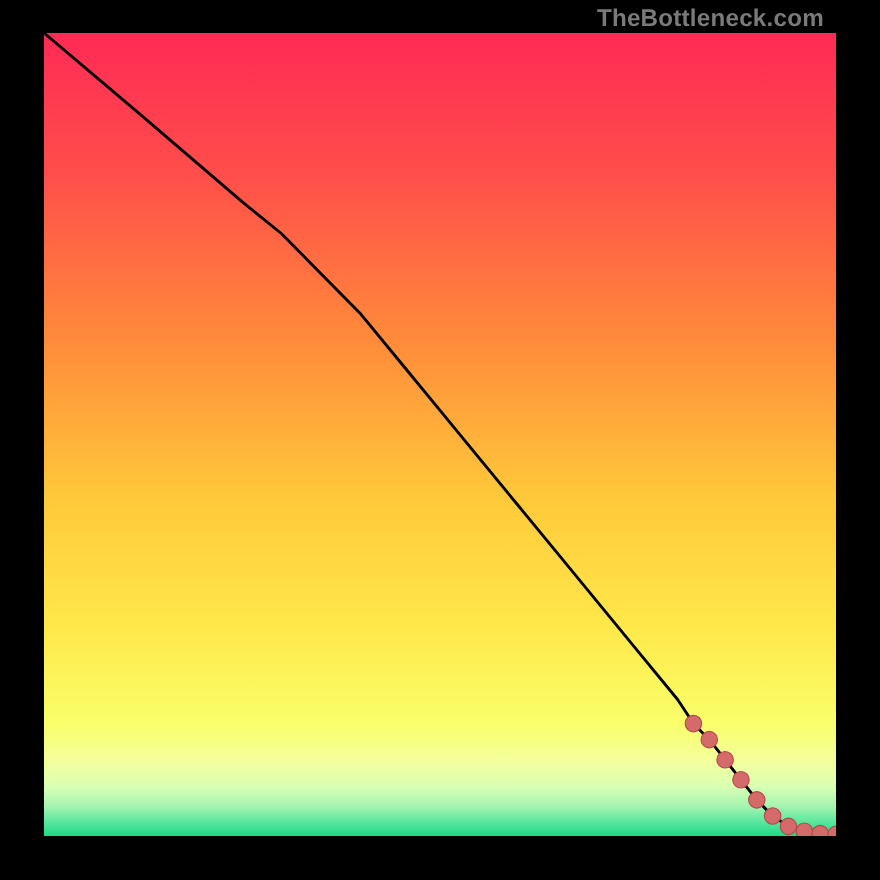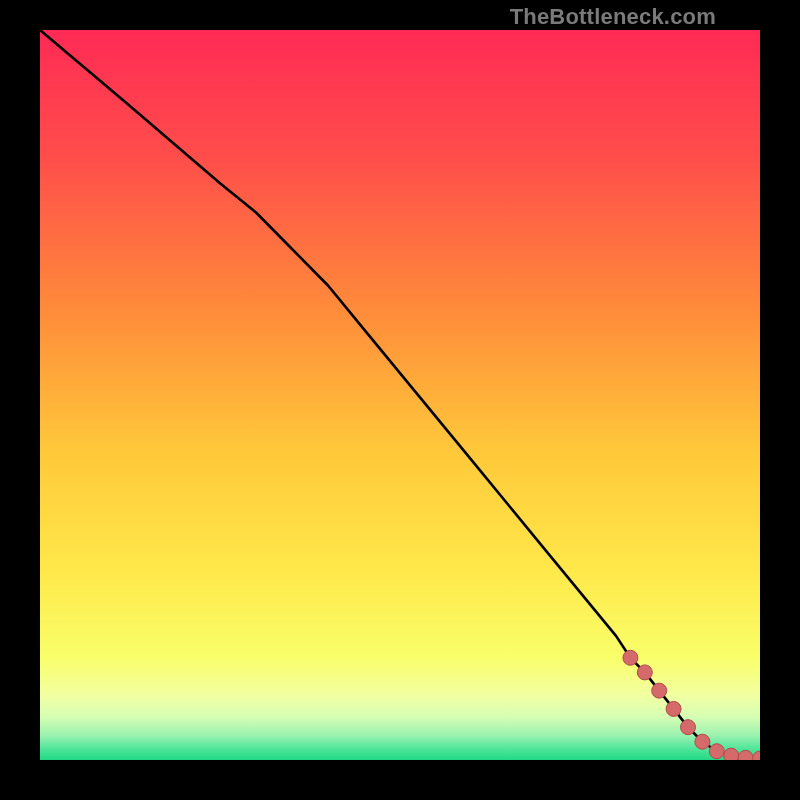--- a/index.html
+++ b/index.html
@@ -9,20 +9,21 @@
     height: 800px;
     background: #000;
     font-family: Arial, Helvetica, sans-serif;
     overflow: hidden;
   }
   .frame {
     position: relative;
     width: 732px;
     height: 800px;
     background: #000;
+    padding-left: 33px;
   }
   .watermark {
     position: absolute;
     top: 4px;
     right: 16px;
     color: #7a7a7a;
     font-size: 22px;
     font-weight: 600;
     letter-spacing: 0.2px;
     user-select: none;

